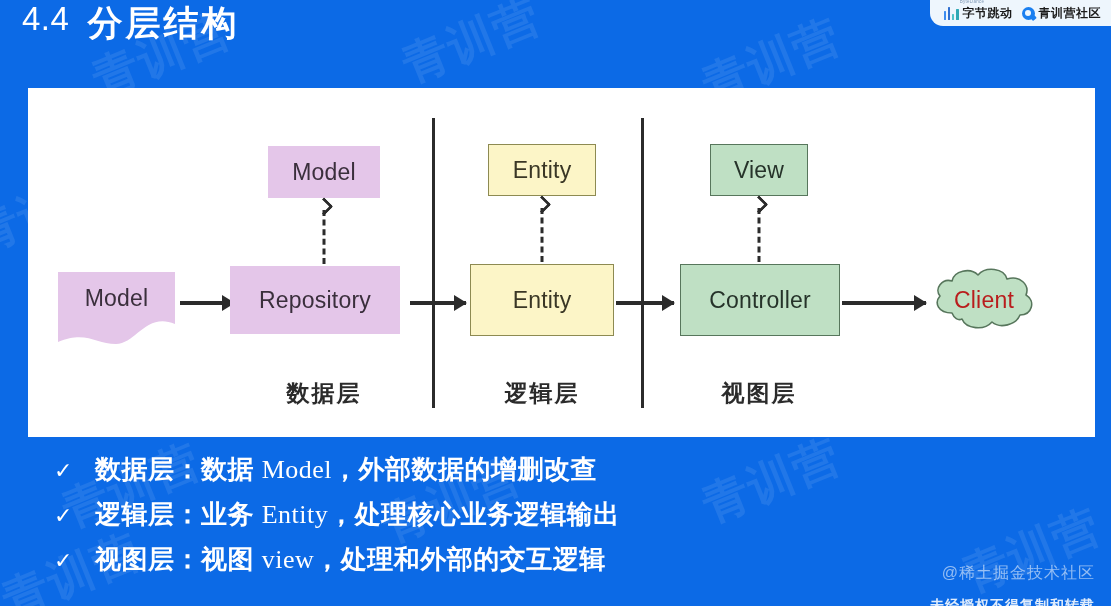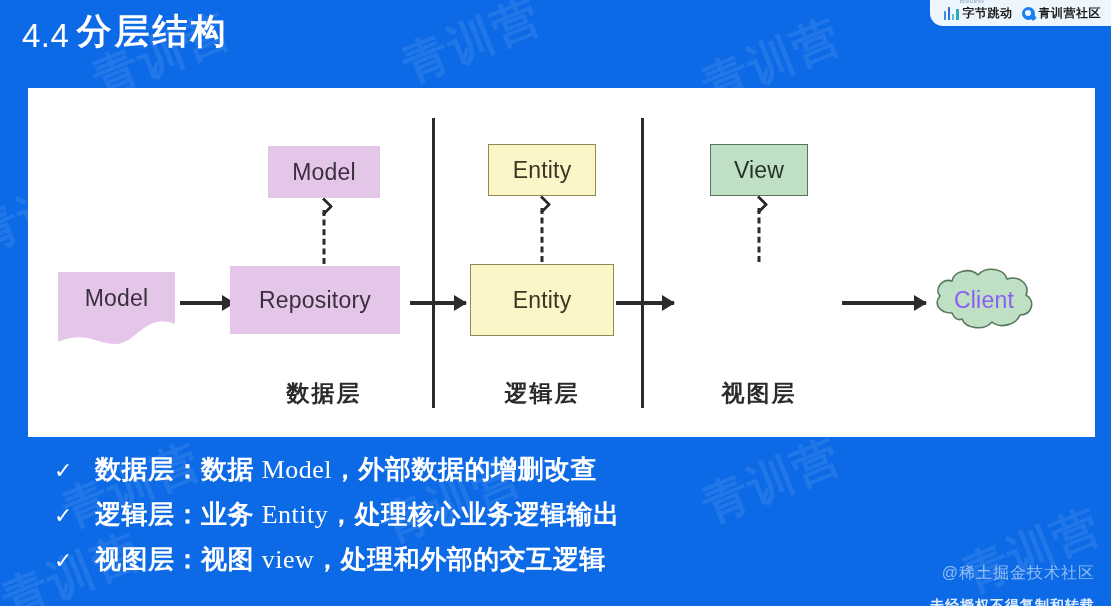--- a/index.html
+++ b/index.html
@@ -90,24 +90,24 @@
     width: 5px; height: 3.6px;
     background: #1a7ff0;
     transform: rotate(-38deg);
     border-radius: 1px;
   }
 
   
   .heading {
     position: absolute;
     left: 22px;
-    top: 8px;
+    top: 0;
     display: flex;
-    align-items: flex-end;
-    gap: 7px;
+    align-items: flex-start;
+    gap: 18px;
     z-index: 5;
   }
   .heading .num {
     color: #ffffff;
     font-size: 33px;
     font-weight: 400;
     letter-spacing: .5px;
   }
   .heading .txt {
     color: #ffffff;
@@ -165,21 +165,21 @@
     color: #3a2f3c;
     letter-spacing: .2px;
   }
 
   
   .cloud { position: absolute; }
   .cloud svg { display: block; }
   .cloud-label {
     position: absolute;
     font-size: 23px;
-    color: #8b5cf6;
+    color: #b91c1c;
     letter-spacing: .2px;
     width: 100%;
     text-align: center;
     top: 50%;
     transform: translateY(-50%);
   }
 
   
   .arrow { position: absolute; height: 4px; background: #2b2b2b; }
   .arrow::after {
@@ -345,20 +345,21 @@
 
     <div class="node yellow" style="left:460px; top:56px; width:108px; height:52px;">Entity</div>
 
     <div class="dashed" style="left:507px; top:110px; height:64px;">
       <span class="head"></span>
       <span class="line"></span>
     </div>
 
     <div class="arrow" style="left:588px; top:213px; width:58px;"></div>
 
+    <div class="node green" style="left:652px; top:176px; width:160px; height:72px;">Controller</div>
 
     <div class="node green" style="left:682px; top:56px; width:98px; height:52px;">View</div>
 
     <div class="dashed" style="left:724px; top:110px; height:64px;">
       <span class="head"></span>
       <span class="line"></span>
     </div>
 
     <div class="arrow" style="left:814px; top:213px; width:84px;"></div>
 

